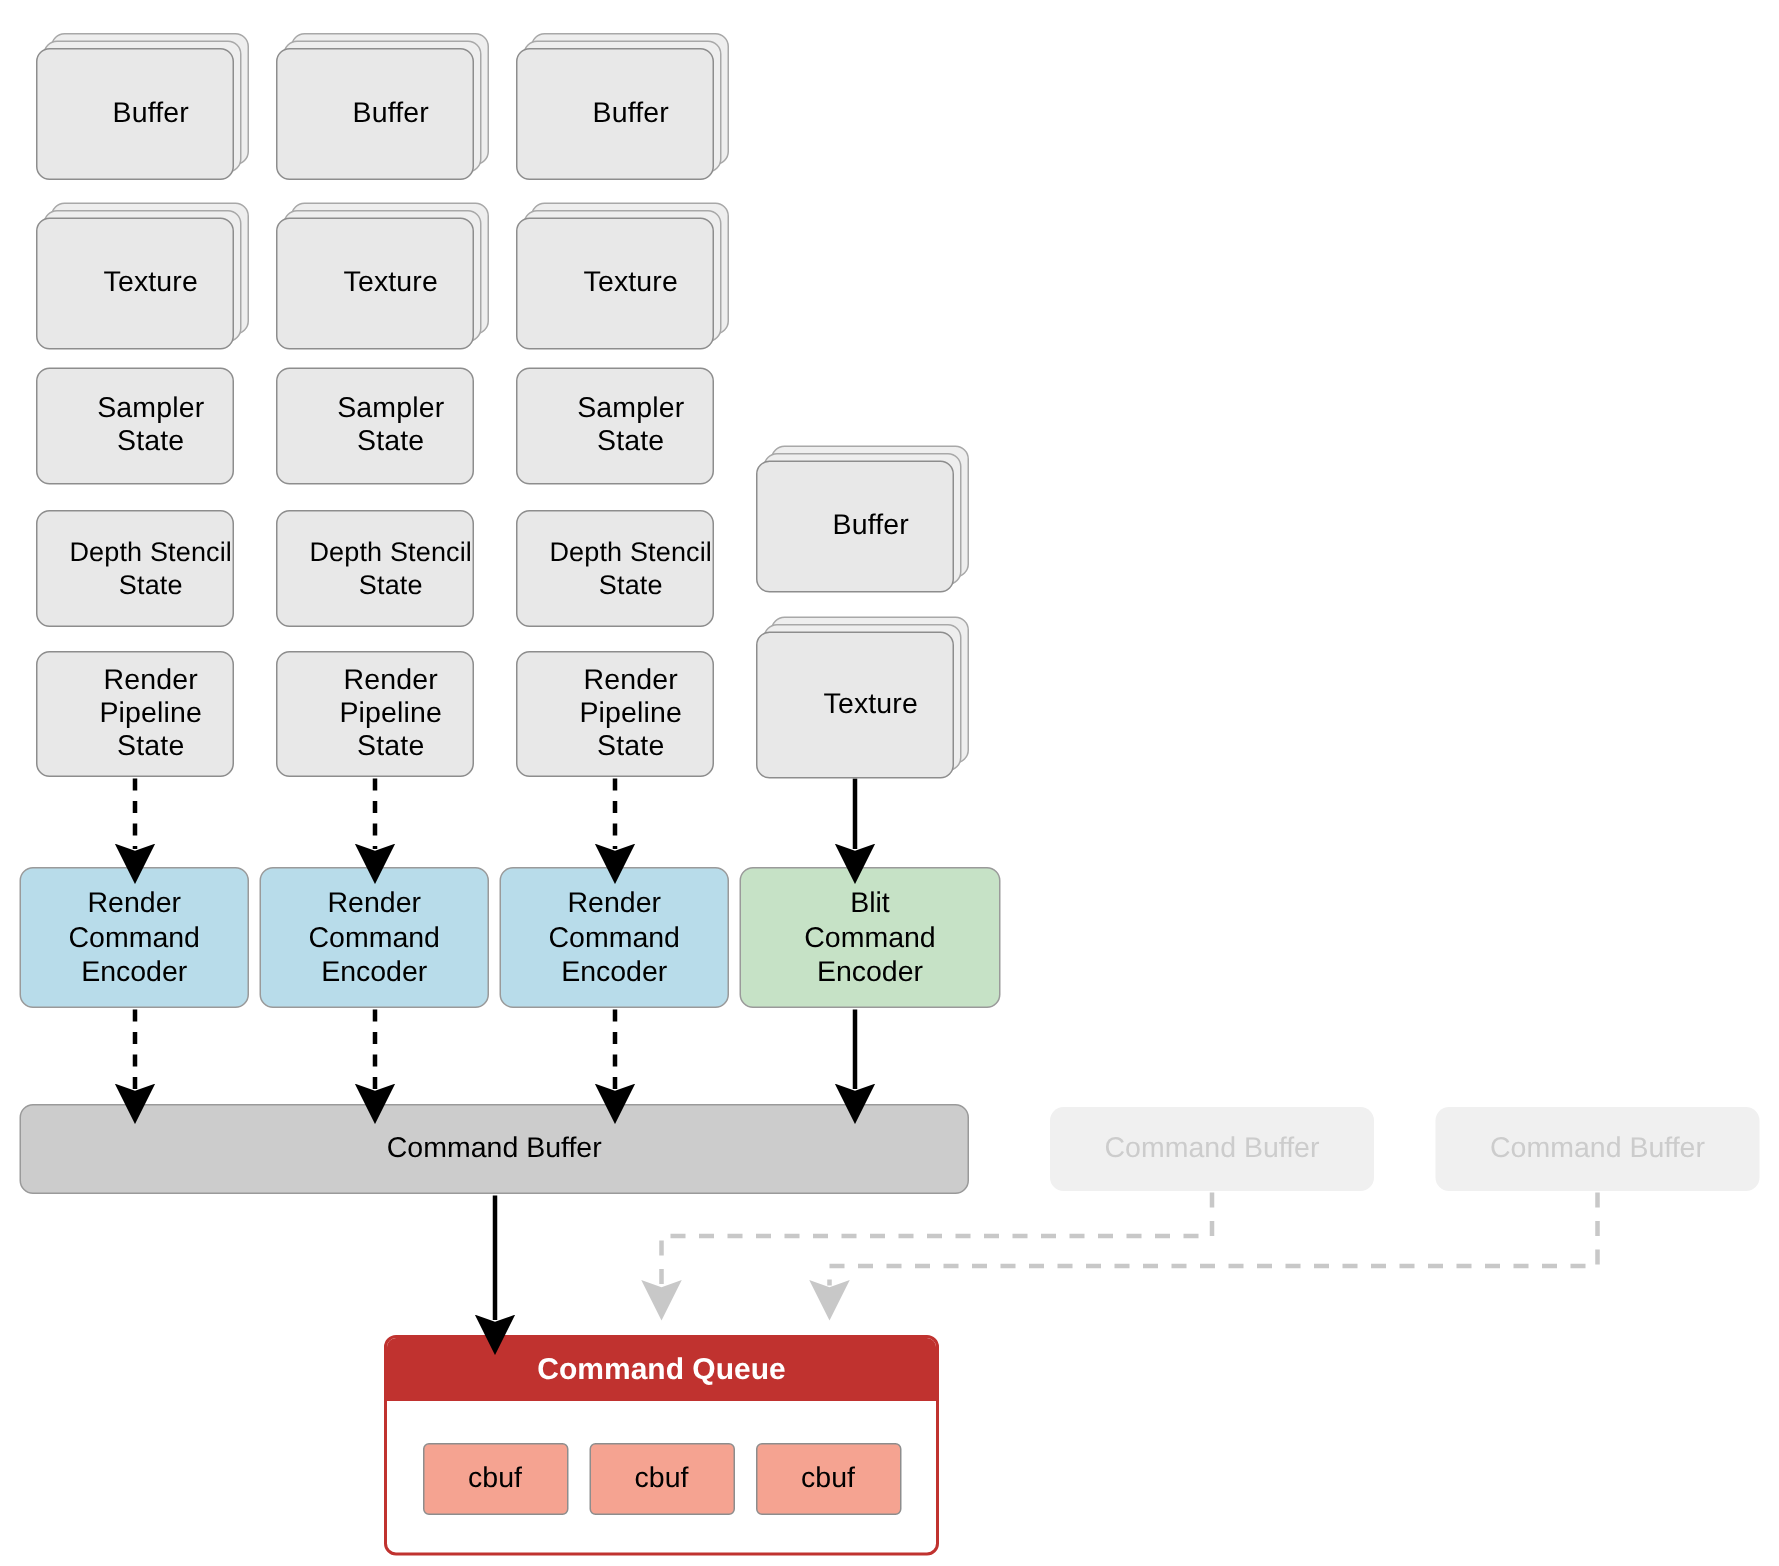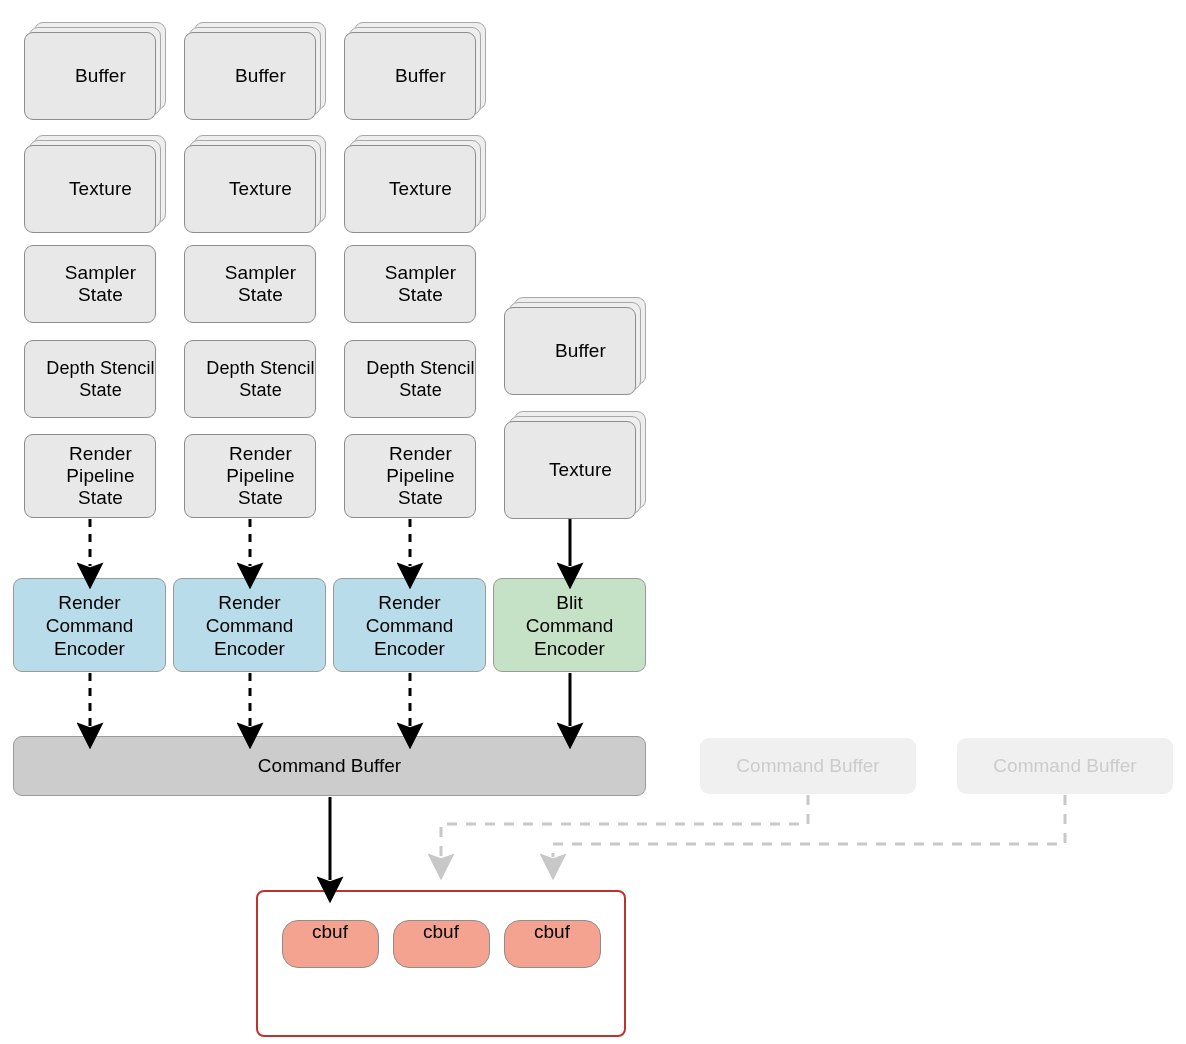--- a/index.html
+++ b/index.html
@@ -109,22 +109,23 @@
     justify-content: center;
     gap: 14px;
     height: 103px;
   }
   .cbuf {
     box-sizing: border-box;
     width: 97px;
     height: 48px;
     background: #f5a391;
     border: 1.4px solid #8d8d8d;
-    border-radius: 16px;
-    display: flex;
+    border-radius: 4px;
+    display: flex;
+    align-items: center;
     justify-content: center;
     font-size: 19px;
     color: #000000;
   }
 
   
   .svg-layer {
     position: absolute;
     left: 0;
     top: 0;
@@ -221,35 +222,38 @@
 
   <div class="encoder render" style="left:13px; top:578px; width:153px; height:94px; white-space:pre-line;"><span>Render
 Command
 Encoder</span></div>
   <div class="encoder render" style="left:173px; top:578px; width:153px; height:94px; white-space:pre-line;"><span>Render
 Command
 Encoder</span></div>
   <div class="encoder render" style="left:333px; top:578px; width:153px; height:94px; white-space:pre-line;"><span>Render
 Command
 Encoder</span></div>
-  <div class="encoder blit" style="left:493px; top:578px; width:153px; height:94px; white-space:pre-line;"><span>Blit
+  <div class="encoder blit" style="left:493px; top:578px; width:174px; height:94px; white-space:pre-line;"><span>Blit
 Command
 Encoder</span></div>
 
   <div class="cmd-buffer" style="left:13px; top:736px; width:633px; height:60px;">
       <span>Command Buffer</span>
     </div>
   <div class="cmd-buffer ghost" style="left:700px; top:738px; width:216px; height:56px;">
       <span>Command Buffer</span>
     </div>
   <div class="cmd-buffer ghost" style="left:957px; top:738px; width:216px; height:56px;">
       <span>Command Buffer</span>
     </div>
 
   <div class="queue" style="left:256px; top:890px; width:370px; height:147px;">
+    <div class="queue-header">
+        <span>Command Queue</span>
+      </div>
     <div class="queue-body">
       <div class="cbuf">
           <span>cbuf</span>
         </div>
       <div class="cbuf">
           <span>cbuf</span>
         </div>
       <div class="cbuf">
           <span>cbuf</span>
         </div>

